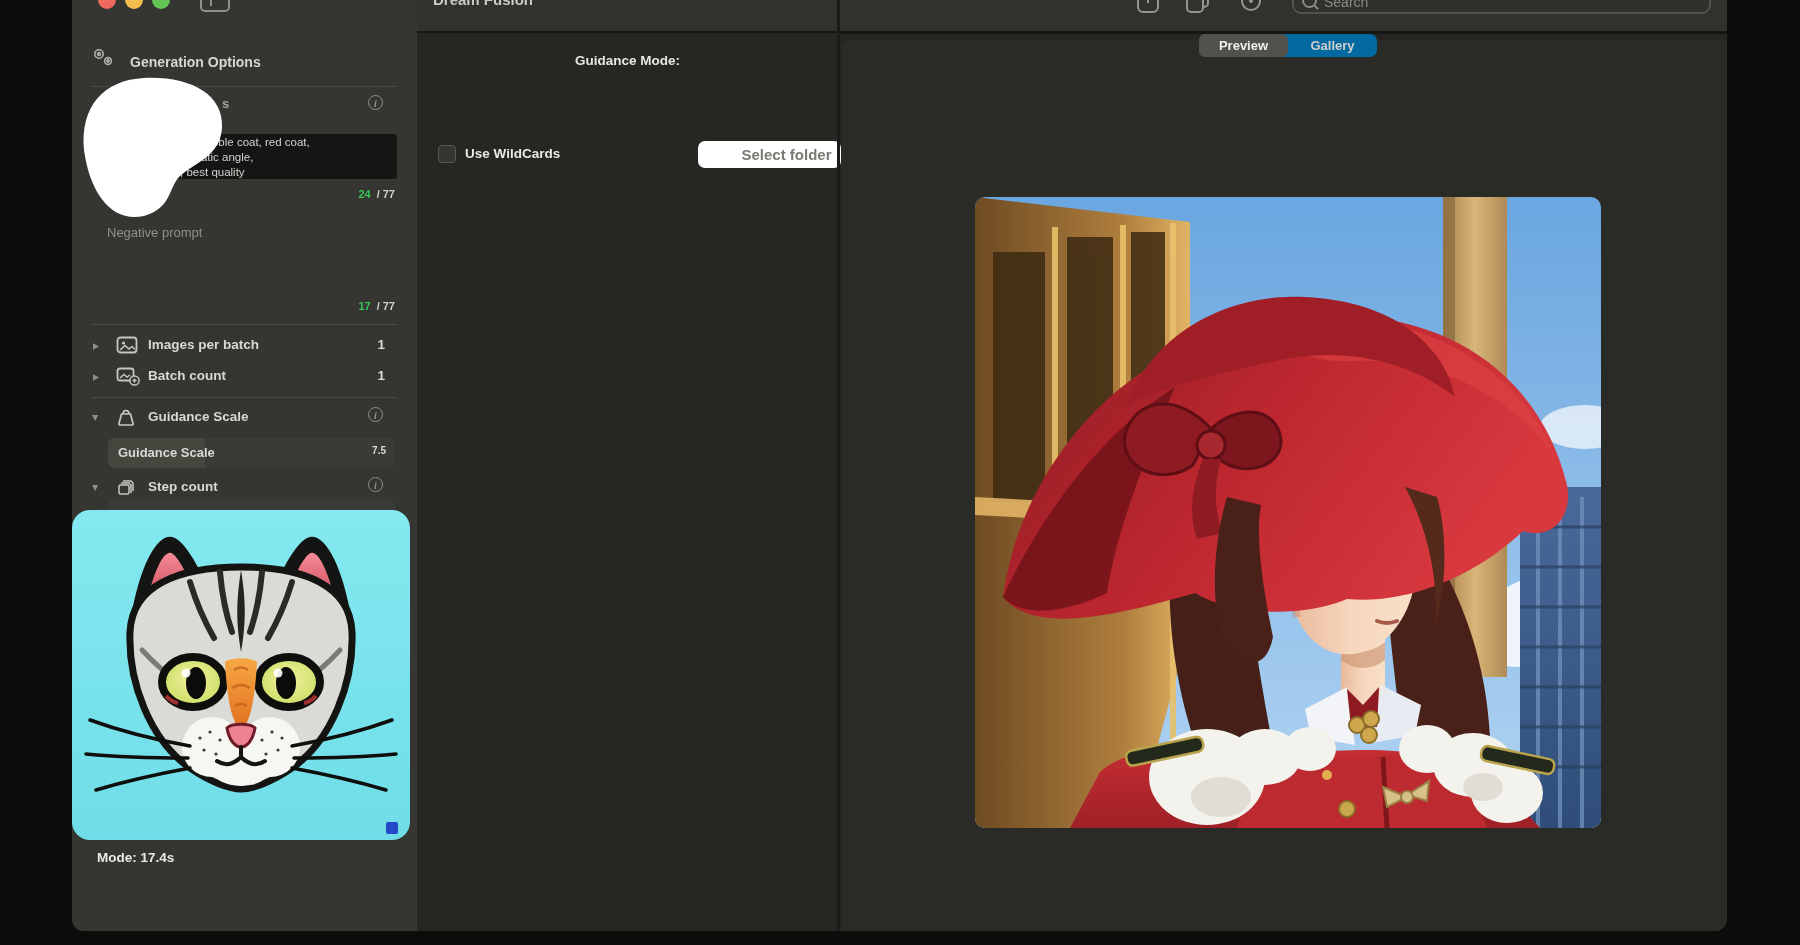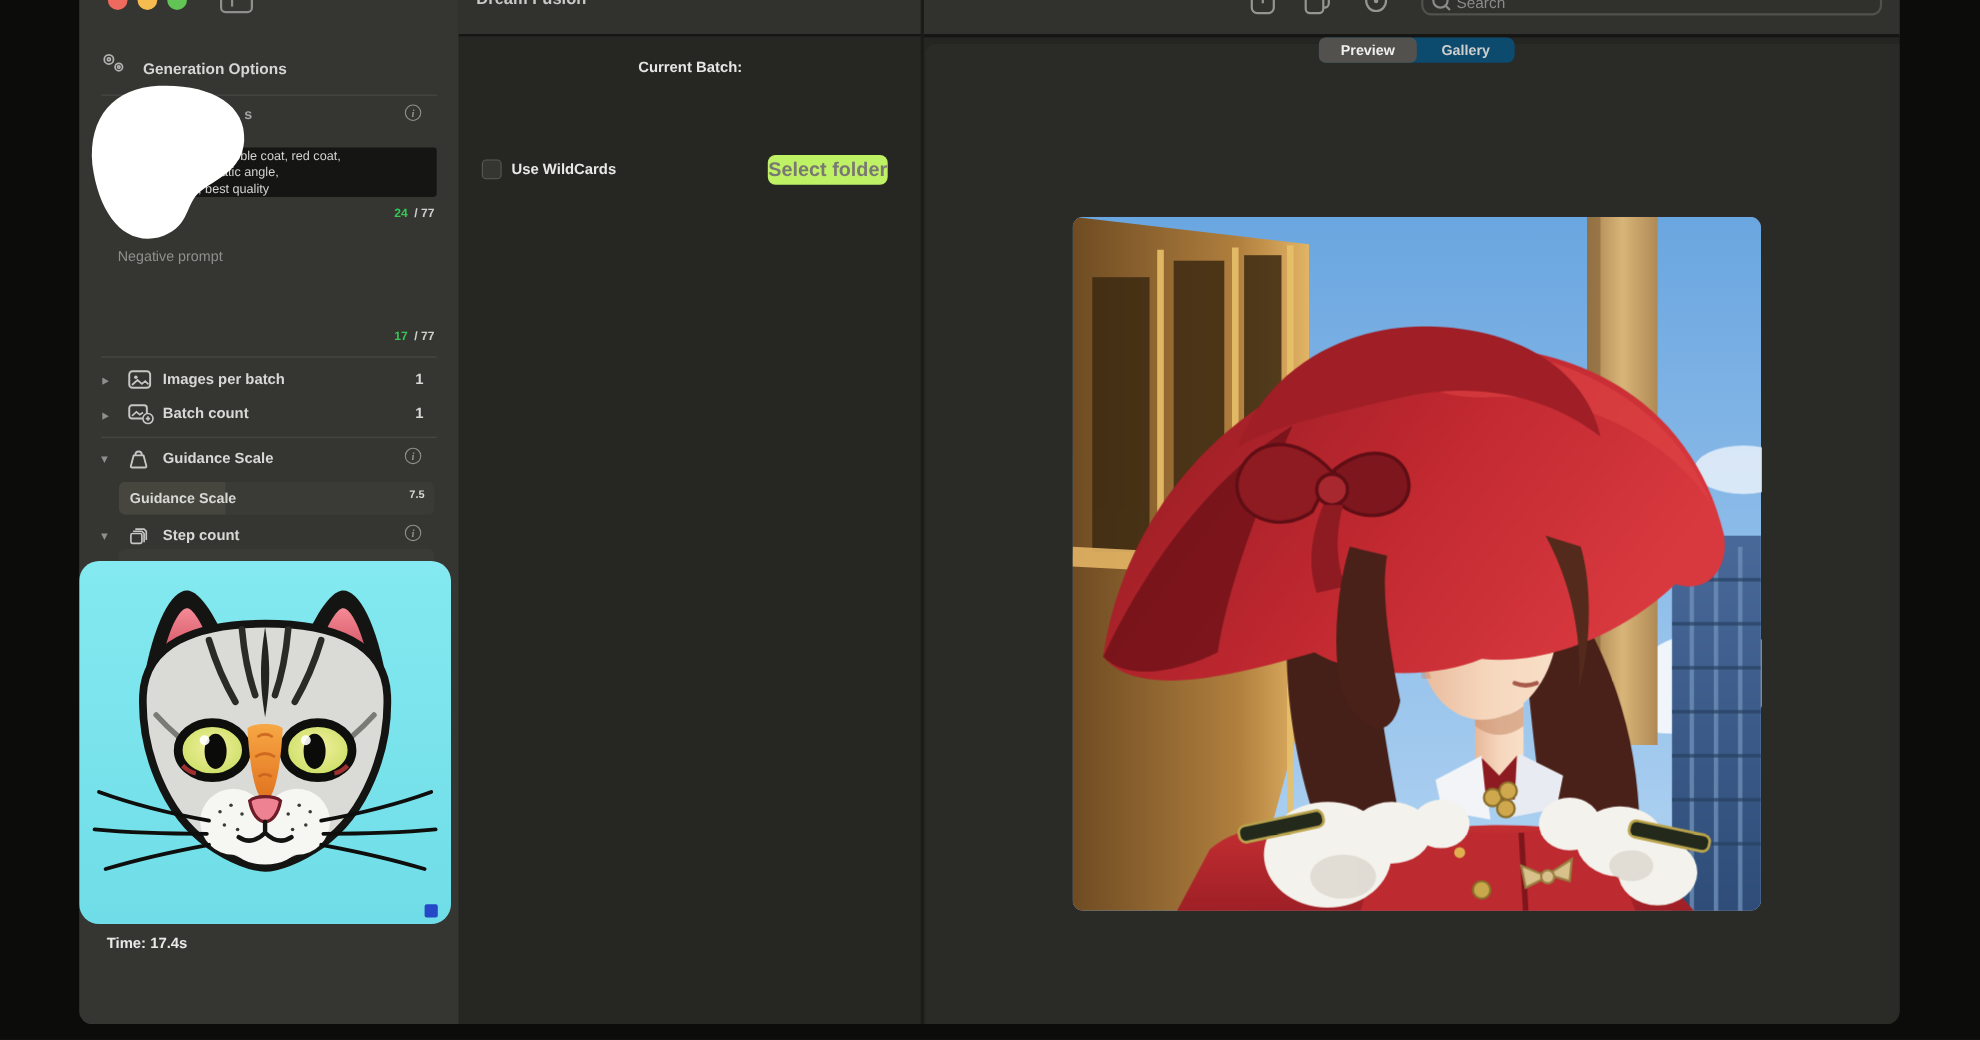--- a/index.html
+++ b/index.html
@@ -51,24 +51,24 @@
   #mode-label{position:absolute;left:0;top:20px;width:421px;text-align:center;font-size:13.5px;font-weight:bold;color:#e6e6e4;}
   #mode-seg{position:absolute;left:33px;top:52px;width:367px;height:27px;background:#1f1f1d;
     border:1px solid #3d3d3a;border-radius:8px;box-sizing:border-box;display:flex;}
   .mode-item{flex:1;position:relative;display:flex;align-items:center;justify-content:center;
     font-size:12.5px;font-weight:bold;color:#cfcfcd;}
   .mode-item.sel{background:#5d5b55;border-radius:7px;color:#f2f2f0;}
   .mode-div{position:absolute;left:0;top:6px;bottom:6px;width:1px;background:#3a3a37;}
   #wildcards-box{position:absolute;left:21px;top:112px;width:18px;height:18px;background:#353532;
     border:1.5px solid #5a5955;border-radius:4px;box-sizing:border-box;}
   #wildcards-label{position:absolute;left:48px;top:113px;font-size:13.5px;font-weight:bold;color:#e8e8e6;}
-  #select-folder-btn{position:absolute;left:281px;top:108px;width:109px;height:27px;background:#bef264;
-    border-radius:7px;color:#7a7873;font-size:18px;font-weight:bold;display:flex;align-items:center;justify-content:center;}
+  #select-folder-btn{position:absolute;left:281px;top:108px;width:109px;height:27px;background:#ffffff;
+    border-radius:7px;color:#7a7873;font-size:15px;font-weight:bold;display:flex;align-items:center;justify-content:center;padding-left:34px;}
   
-  #pv-seg{position:absolute;left:358px;top:-6px;width:178px;height:23px;background:#0c4a6e;border-radius:7px;display:flex;}
+  #pv-seg{position:absolute;left:358px;top:-6px;width:178px;height:23px;background:#0369a1;border-radius:7px;display:flex;}
   .pv-item{flex:1;display:flex;align-items:center;justify-content:center;font-size:13px;font-weight:bold;color:#cfcfcd;}
   .pv-item.sel{background:#52514d;border-radius:6px;color:#f0f0ee;}
   #output-size{position:absolute;left:0;top:130px;width:886px;text-align:center;font-size:13.5px;font-weight:bold;color:#b4b4b2;}
   #gen-image{position:absolute;left:134px;top:157px;width:626px;height:631px;border-radius:10px;overflow:hidden;}
 </style>
 </head>
 <body>
 
 <div id="window">
 
@@ -248,21 +248,21 @@
             <path d="M116,248 Q56,248 14,244"></path>
             <path d="M118,258 Q64,268 24,280"></path>
           <path d="M220,236 Q276,226 320,210"></path>
             <path d="M222,248 Q282,248 324,244"></path>
             <path d="M220,258 Q274,268 314,280"></path>
         </g>
       </svg>
       <div id="cat-blue-chip"></div>
     </div>
 
-    <div id="time-label">Time: 17.4s</div>
+    <div id="time-label">Mode: 17.4s</div>
 
     <svg id="redaction-blob" width="212" height="150" viewBox="0 0 212 150">
       <path d="M6,74 C2,30 26,4 66,2 C112,0 146,18 144,52 C142,80 118,86 102,100 C90,112 94,132 66,140 C34,147 12,118 6,74 Z" fill="#ffffff"></path>
     </svg>
   </div>
 
   <div id="toolbar"></div>
   <div id="win-title">Dream Fusion</div>
 
   <span class="tb-icon" style="left:1064px;top:-10px;">
@@ -283,21 +283,21 @@
         <circle cx="11" cy="11" r="2" fill="#96968f"></circle>
       </svg>
   </span>
   <div id="search-field">
     <span class="mag"></span>
     <span class="ph">Search</span>
   </div>
   <div id="toolbar-sep"></div>
 
   <div id="midpane">
-    <div id="mode-label">Current Batch:</div>
+    <div id="mode-label">Guidance Mode:</div>
     <div id="wildcards-box"></div>
     <div id="wildcards-label">Use WildCards</div>
     <div id="select-folder-btn">Select folder</div>
   </div>
 
   <div class="vdivider" style="left:765px;"></div>
   <div id="rightpane">
     <div id="pv-seg">
       <div class="pv-item sel">Preview</div>
       <div class="pv-item">Gallery</div>

